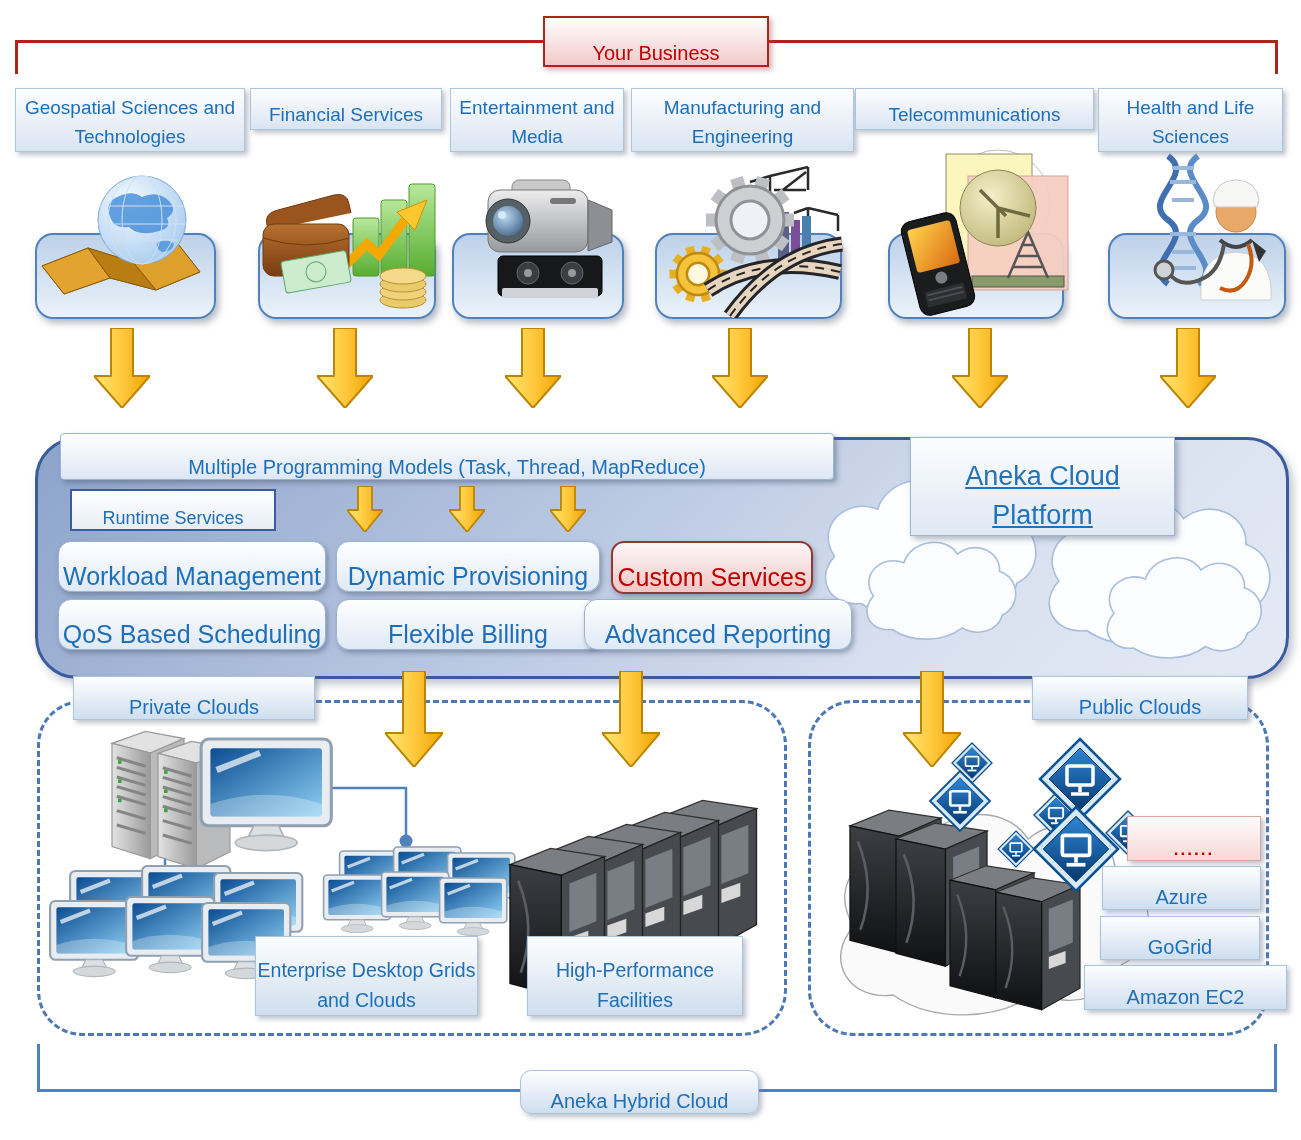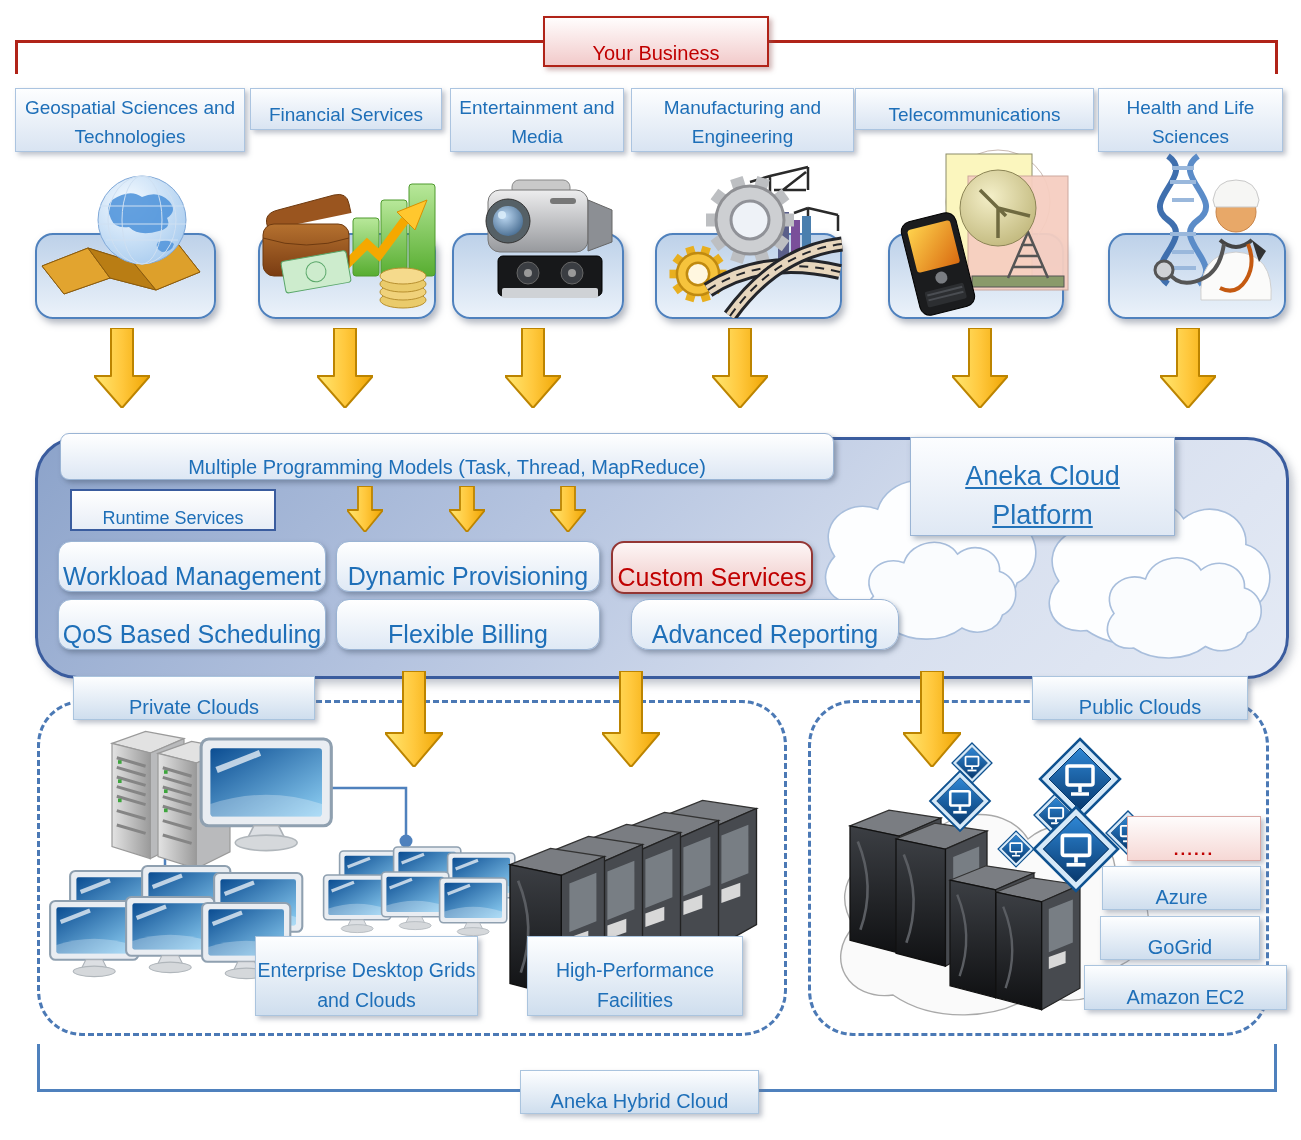--- a/index.html
+++ b/index.html
@@ -14,21 +14,21 @@
   .ind{background:linear-gradient(#fdfeff,#d9e4f2);border:1px solid #abc4e0;
        box-shadow:3px 3px 5px rgba(110,120,140,.45);color:#1E6FB8;font-size:19px;line-height:29px;z-index:2;}
   
   .ibox{border:2px solid #4f81bd;border-radius:18px;background:linear-gradient(#bdd1e9,#ebf2fa);
         box-shadow:3px 4px 7px rgba(100,110,130,.5);z-index:1;}
   .iart{z-index:2;pointer-events:none;}
   
   .container{border:3px solid #3A5C9E;border-radius:42px;
         background:linear-gradient(135deg,#8CA3CA 0%,#B4C3DF 38%,#D8E0EF 72%,#E4EAF5 100%);
         box-shadow:4px 5px 8px rgba(100,110,130,.4);z-index:1;}
-  .mpm{border:1px solid #9ab4d4;border-radius:9px;background:linear-gradient(#ffffff,#dde7f4);
+  .mpm{border:1px solid #9ab4d4;border-radius:4px;background:linear-gradient(#ffffff,#dde7f4);
        box-shadow:3px 3px 5px rgba(80,95,120,.5);color:#1E6FB8;font-size:20px;z-index:3;}
   .runtime{border:2px solid #3A5C9E;background:linear-gradient(#ffffff,#e7edf6);
        color:#1E6FB8;font-size:18px;z-index:3;}
   .svc{border:1px solid #9ab4d4;border-radius:13px;background:linear-gradient(#ffffff,#dfe9f5);
        box-shadow:2px 3px 5px rgba(80,95,120,.5);color:#1E6FB8;font-size:25px;z-index:3;}
   .svc-red{border:2px solid #943634;background:linear-gradient(#fdf6f6,#efc7c5);color:#C00000;}
   .platform-title{border:1px solid #9ab4d4;background:linear-gradient(#fcfdff,#dfe8f4);
        box-shadow:3px 3px 6px rgba(80,95,120,.45);color:#2272B9;font-size:27px;line-height:1.45;z-index:4;text-decoration:underline;}
   
   .tag{background:linear-gradient(#fdfeff,#cfdeee);border:1px solid #aac4de;
@@ -352,21 +352,21 @@
     </div>
   <div class="abs flexc svc" style="left:336px;top:541px;width:262px;height:49px;">
       <span>Dynamic Provisioning</span>
     </div>
   <div class="abs flexc svc" style="left:58px;top:599px;width:266px;height:49px;">
       <span>QoS Based Scheduling</span>
     </div>
   <div class="abs flexc svc" style="left:336px;top:599px;width:262px;height:49px;">
       <span>Flexible Billing</span>
     </div>
-  <div class="abs flexc svc" style="left:631px;top:599px;width:266px;height:49px;border-radius:18px;">
+  <div class="abs flexc svc" style="left:584px;top:599px;width:266px;height:49px;">
       <span>Advanced Reporting</span>
     </div>
 
   <svg class="abs arr" style="left:385px;top:671px;" width="58" height="96" viewBox="0 0 58 96">
       <polygon points="18,0 40,0 40,62 58,62 29,96 0,62 18,62" fill="url(#gold)" stroke="#BC8400" stroke-width="2" stroke-linejoin="round"></polygon>
     </svg>
   <svg class="abs arr" style="left:602px;top:671px;" width="58" height="96" viewBox="0 0 58 96">
       <polygon points="18,0 40,0 40,62 58,62 29,96 0,62 18,62" fill="url(#gold)" stroke="#BC8400" stroke-width="2" stroke-linejoin="round"></polygon>
     </svg>
   <svg class="abs arr" style="left:903px;top:671px;" width="58" height="96" viewBox="0 0 58 96">
@@ -457,17 +457,17 @@
   <div class="abs flexc tag" style="left:1100px;top:916px;width:158px;height:42px;">
       <span>GoGrid</span>
     </div>
   <div class="abs flexc tag" style="left:1057px;top:965px;width:201px;height:43px;margin-left:27px;">
       <span>Amazon EC2</span>
     </div>
 
   <div class="abs blueline" style="left:37px;top:1089px;width:1240px;height:3px;"></div>
   <div class="abs blueline" style="left:37px;top:1044px;width:3px;height:48px;"></div>
   <div class="abs blueline" style="left:1274px;top:1044px;width:3px;height:48px;"></div>
-  <div class="abs flexc tag" style="left:520px;top:1070px;width:237px;height:42px;">
+  <div class="abs flexc tag" style="left:520px;top:1070px;width:237px;height:42px;border-radius:11px;">
       <span>Aneka Hybrid Cloud</span>
     </div>
 
 </div>
 
 </body></html>

